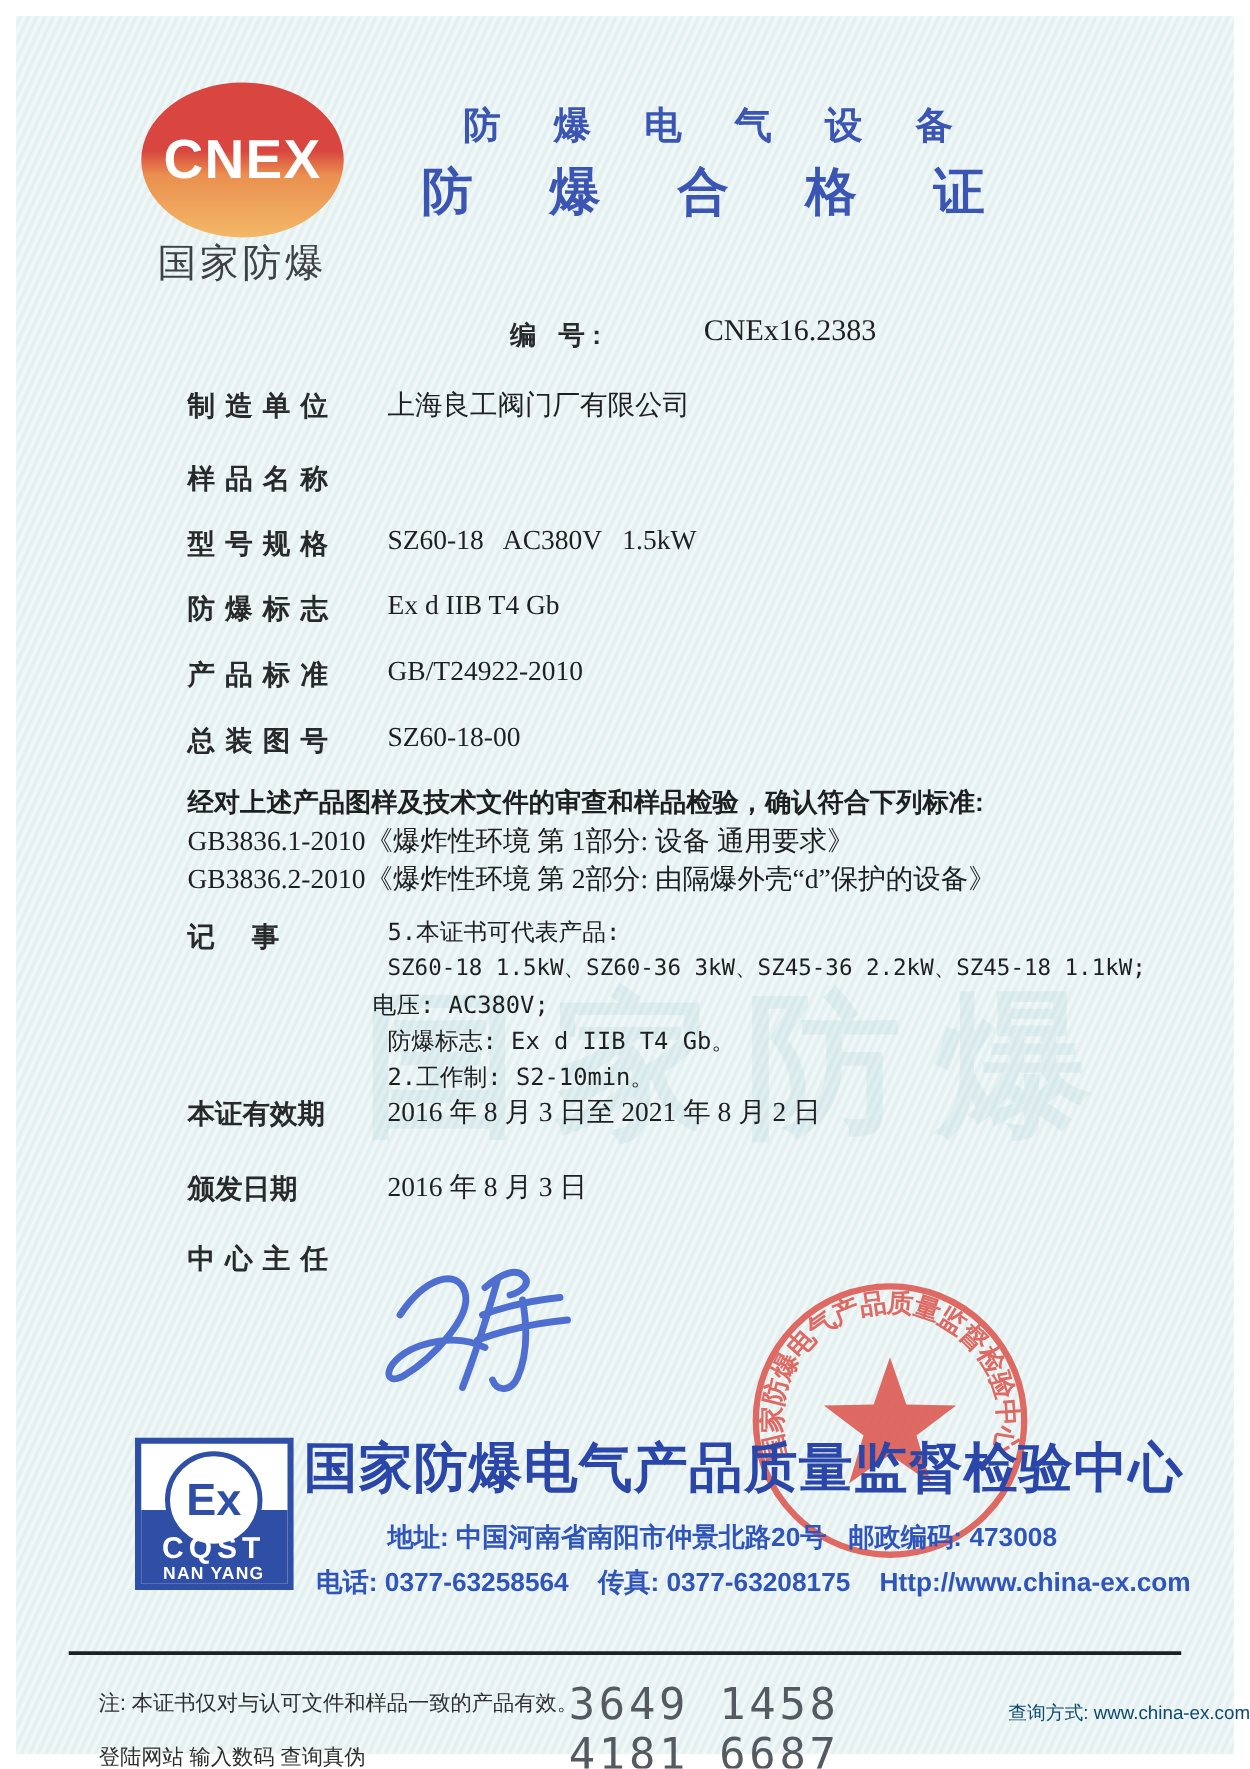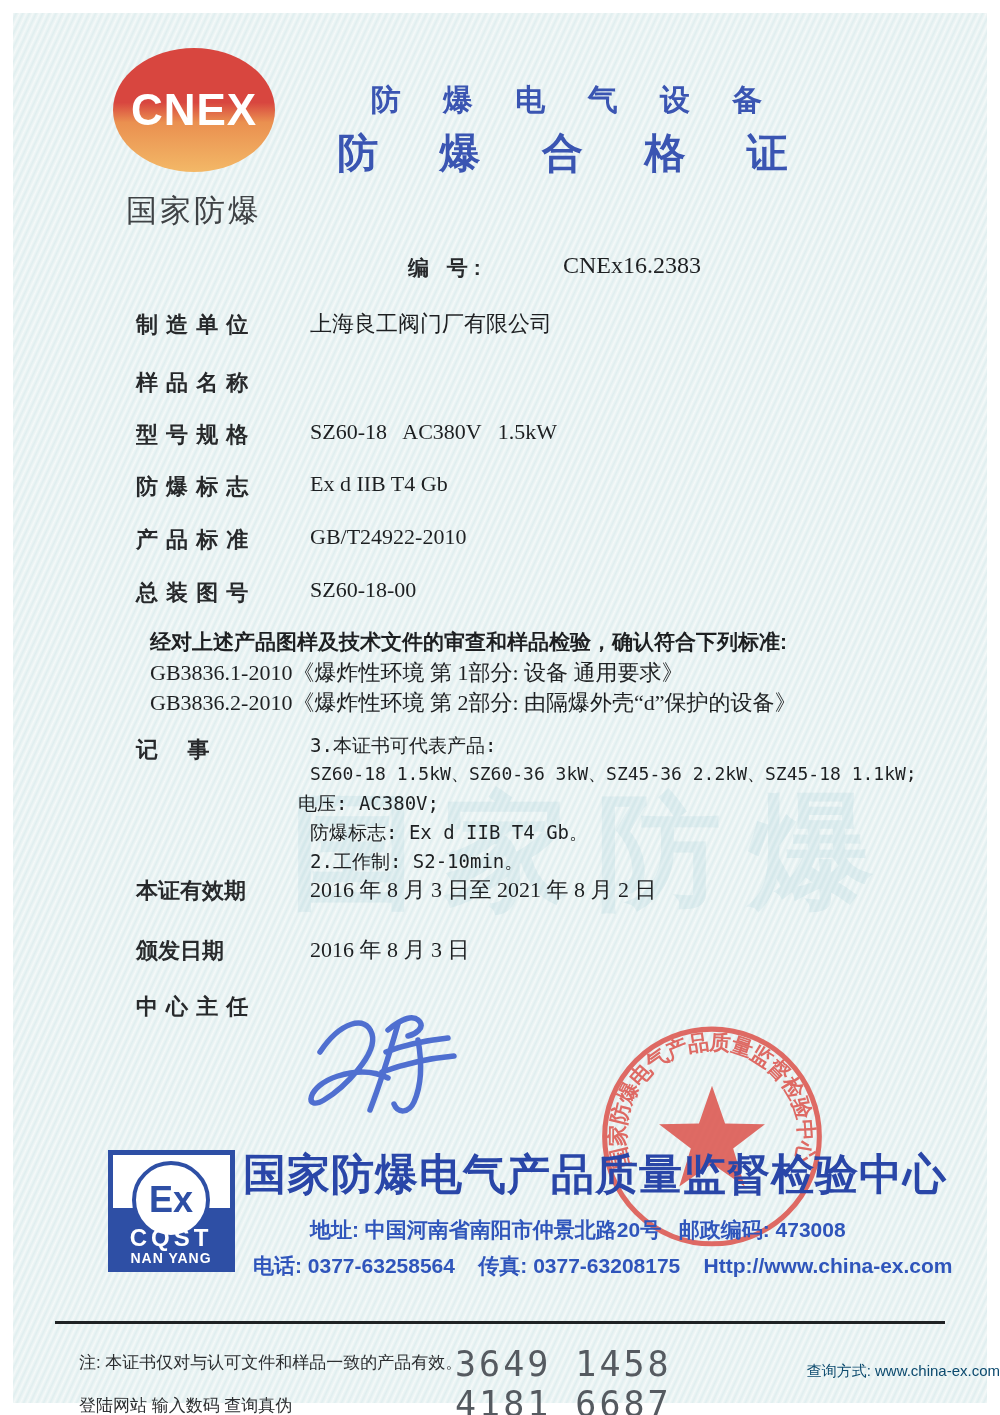--- a/index.html
+++ b/index.html
@@ -5,39 +5,39 @@
   html,body{margin:0;padding:0;background:#ffffff;}
   .page{position:relative;width:1000px;height:1415px;background:#ffffff;overflow:hidden;
         font-family:"Liberation Sans", sans-serif;}
   .paper{position:absolute;left:13px;top:13px;right:13px;bottom:12px;
          background-color:#e9f2f1;
          background-image:repeating-linear-gradient(115deg,
             rgba(255,255,255,0.55) 0px, rgba(210,232,236,0.40) 3px, rgba(255,255,255,0.45) 6px);}
   .abs{position:absolute;}
 
   
-  .cnex-oval{left:113px;top:48px;width:162px;height:124px;border-radius:50%;
+  .cnex-oval{left:113px;top:66px;width:162px;height:124px;border-radius:50%;
              background:linear-gradient(#d8463f 0%, #d8463f 44%, #ea9050 60%, #f3b867 100%);
              display:flex;align-items:center;justify-content:center;}
   .cnex-text{color:#ffffff;font-weight:bold;font-size:44px;letter-spacing:1px;
              font-family:"Liberation Sans", sans-serif;}
   .cnex-caption{left:105px;top:190px;width:178px;text-align:center;font-size:31px;
                 color:#3f4245;letter-spacing:3px;}
   .subtitle{left:250px;top:80px;width:650px;text-align:center;font-size:30px;font-weight:bold;
             color:#3a55b2;letter-spacing:17px;}
   .title{left:250px;top:126px;width:650px;text-align:center;font-size:41px;font-weight:bold;
          color:#3a55b2;letter-spacing:25px;}
 
   
   .certno-label{left:408px;top:254px;font-size:21px;font-weight:bold;color:#27292b;letter-spacing:6px;}
   .certno-value{left:523px;top:252px;font-size:24px;color:#1e2022;
                 font-family:"Liberation Serif", serif;margin-left:40px;}
 
   
-  .flabel{left:136px;font-size:22px;font-weight:bold;color:#27292b;letter-spacing:1px;white-space:pre;}
+  .flabel{left:150px;font-size:22px;font-weight:bold;color:#27292b;letter-spacing:1px;white-space:pre;}
   .fvalue{left:310px;font-size:22px;color:#1d1f21;font-family:"Liberation Serif", serif;white-space:pre;}
   .std{left:150px;font-size:21px;color:#1d1f21;white-space:pre;}
   .std-serif{font-family:"Liberation Serif", serif;font-size:22px;}
   .mono{font-family:"DejaVu Sans Mono", monospace;}
   .note-line{font-size:19px;color:#1d1f21;white-space:pre;}
 
   
   .sig{left:292px;top:1000px;}
 
   
@@ -90,21 +90,21 @@
   <div class="abs fvalue" style="top:524px">GB/T24922-2010</div>
 
   <div class="abs flabel" style="top:578px">总 装 图 号</div>
   <div class="abs fvalue" style="top:577px">SZ60-18-00</div>
 
   <div class="abs std" style="top:628px;font-weight:bold">经对上述产品图样及技术文件的审查和样品检验，确认符合下列标准:</div>
   <div class="abs std std-serif" style="top:658px">GB3836.1-2010《爆炸性环境 第 1部分: 设备 通用要求》</div>
   <div class="abs std std-serif" style="top:688px">GB3836.2-2010《爆炸性环境 第 2部分: 由隔爆外壳“d”保护的设备》</div>
 
   <div class="abs flabel" style="top:735px">记    事</div>
-  <div class="abs note-line mono" style="left:310px;top:733px">3.本证书可代表产品:</div>
+  <div class="abs note-line mono" style="left:310px;top:733px">5.本证书可代表产品:</div>
   <div class="abs note-line mono" style="left:310px;top:762px;font-size:18px">SZ60-18 1.5kW、SZ60-36 3kW、SZ45-36 2.2kW、SZ45-18 1.1kW;</div>
   <div class="abs note-line mono" style="left:298px;top:791px">电压: AC380V;</div>
   <div class="abs note-line mono" style="left:310px;top:820px">防爆标志: Ex d IIB T4 Gb。</div>
   <div class="abs note-line mono" style="left:310px;top:849px">2.工作制: S2-10min。</div>
 
   <div class="abs flabel" style="top:876px;letter-spacing:0">本证有效期</div>
   <div class="abs fvalue" style="top:875px">2016 年 8 月 3 日至 2021 年 8 月 2 日</div>
 
   <div class="abs flabel" style="top:936px;letter-spacing:0">颁发日期</div>
   <div class="abs fvalue" style="top:935px">2016 年 8 月 3 日</div>

